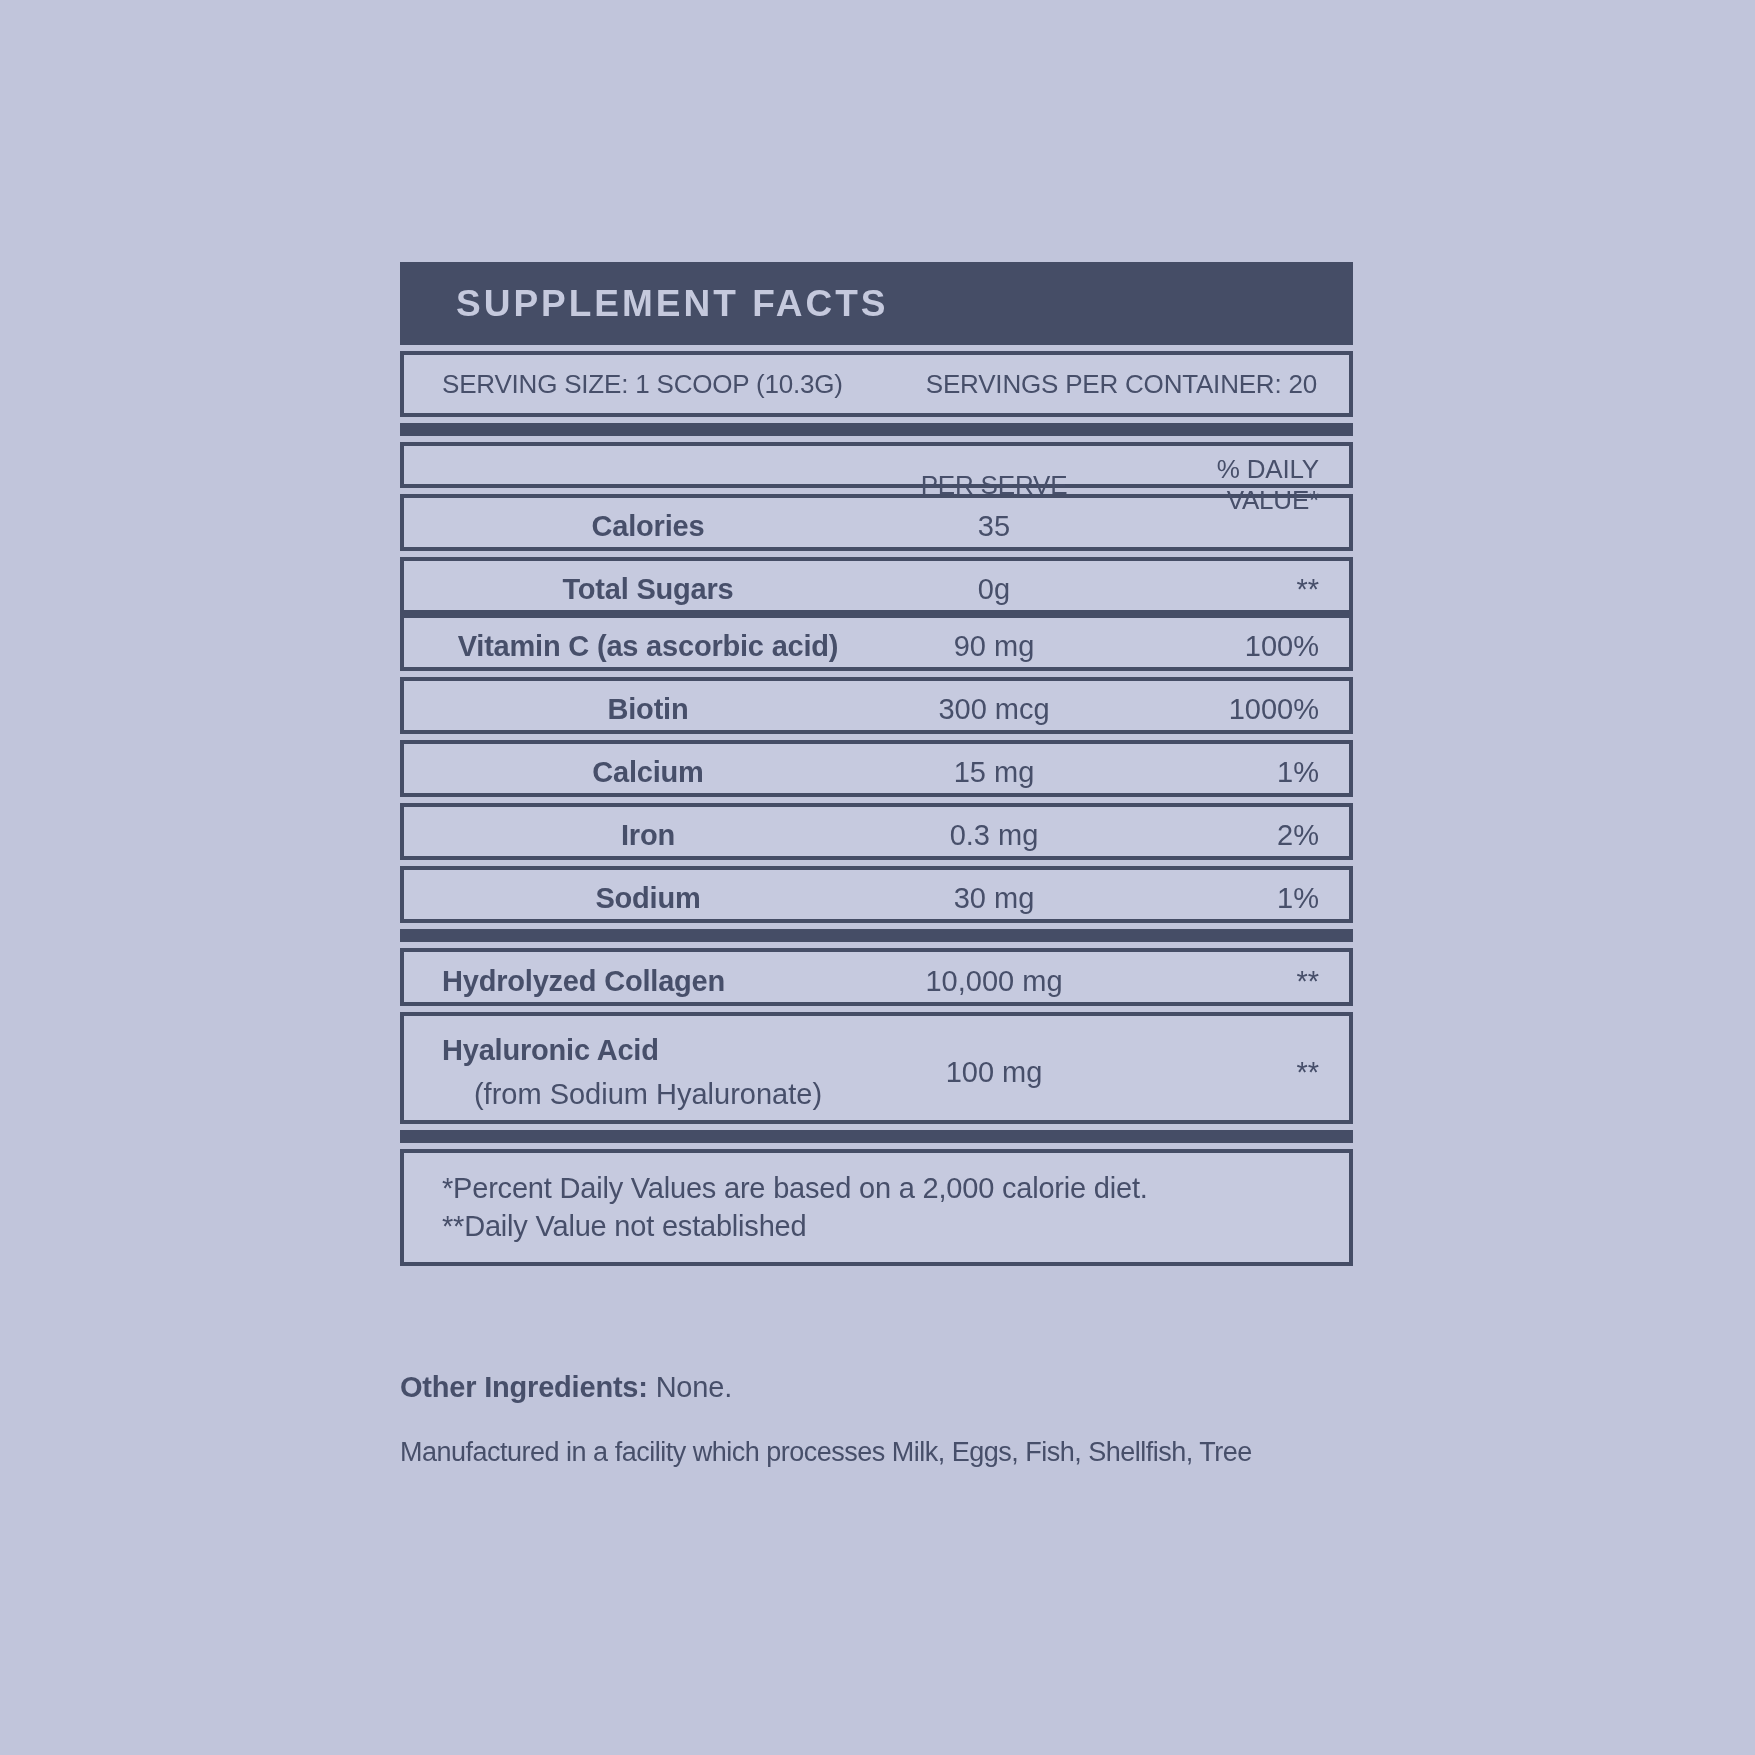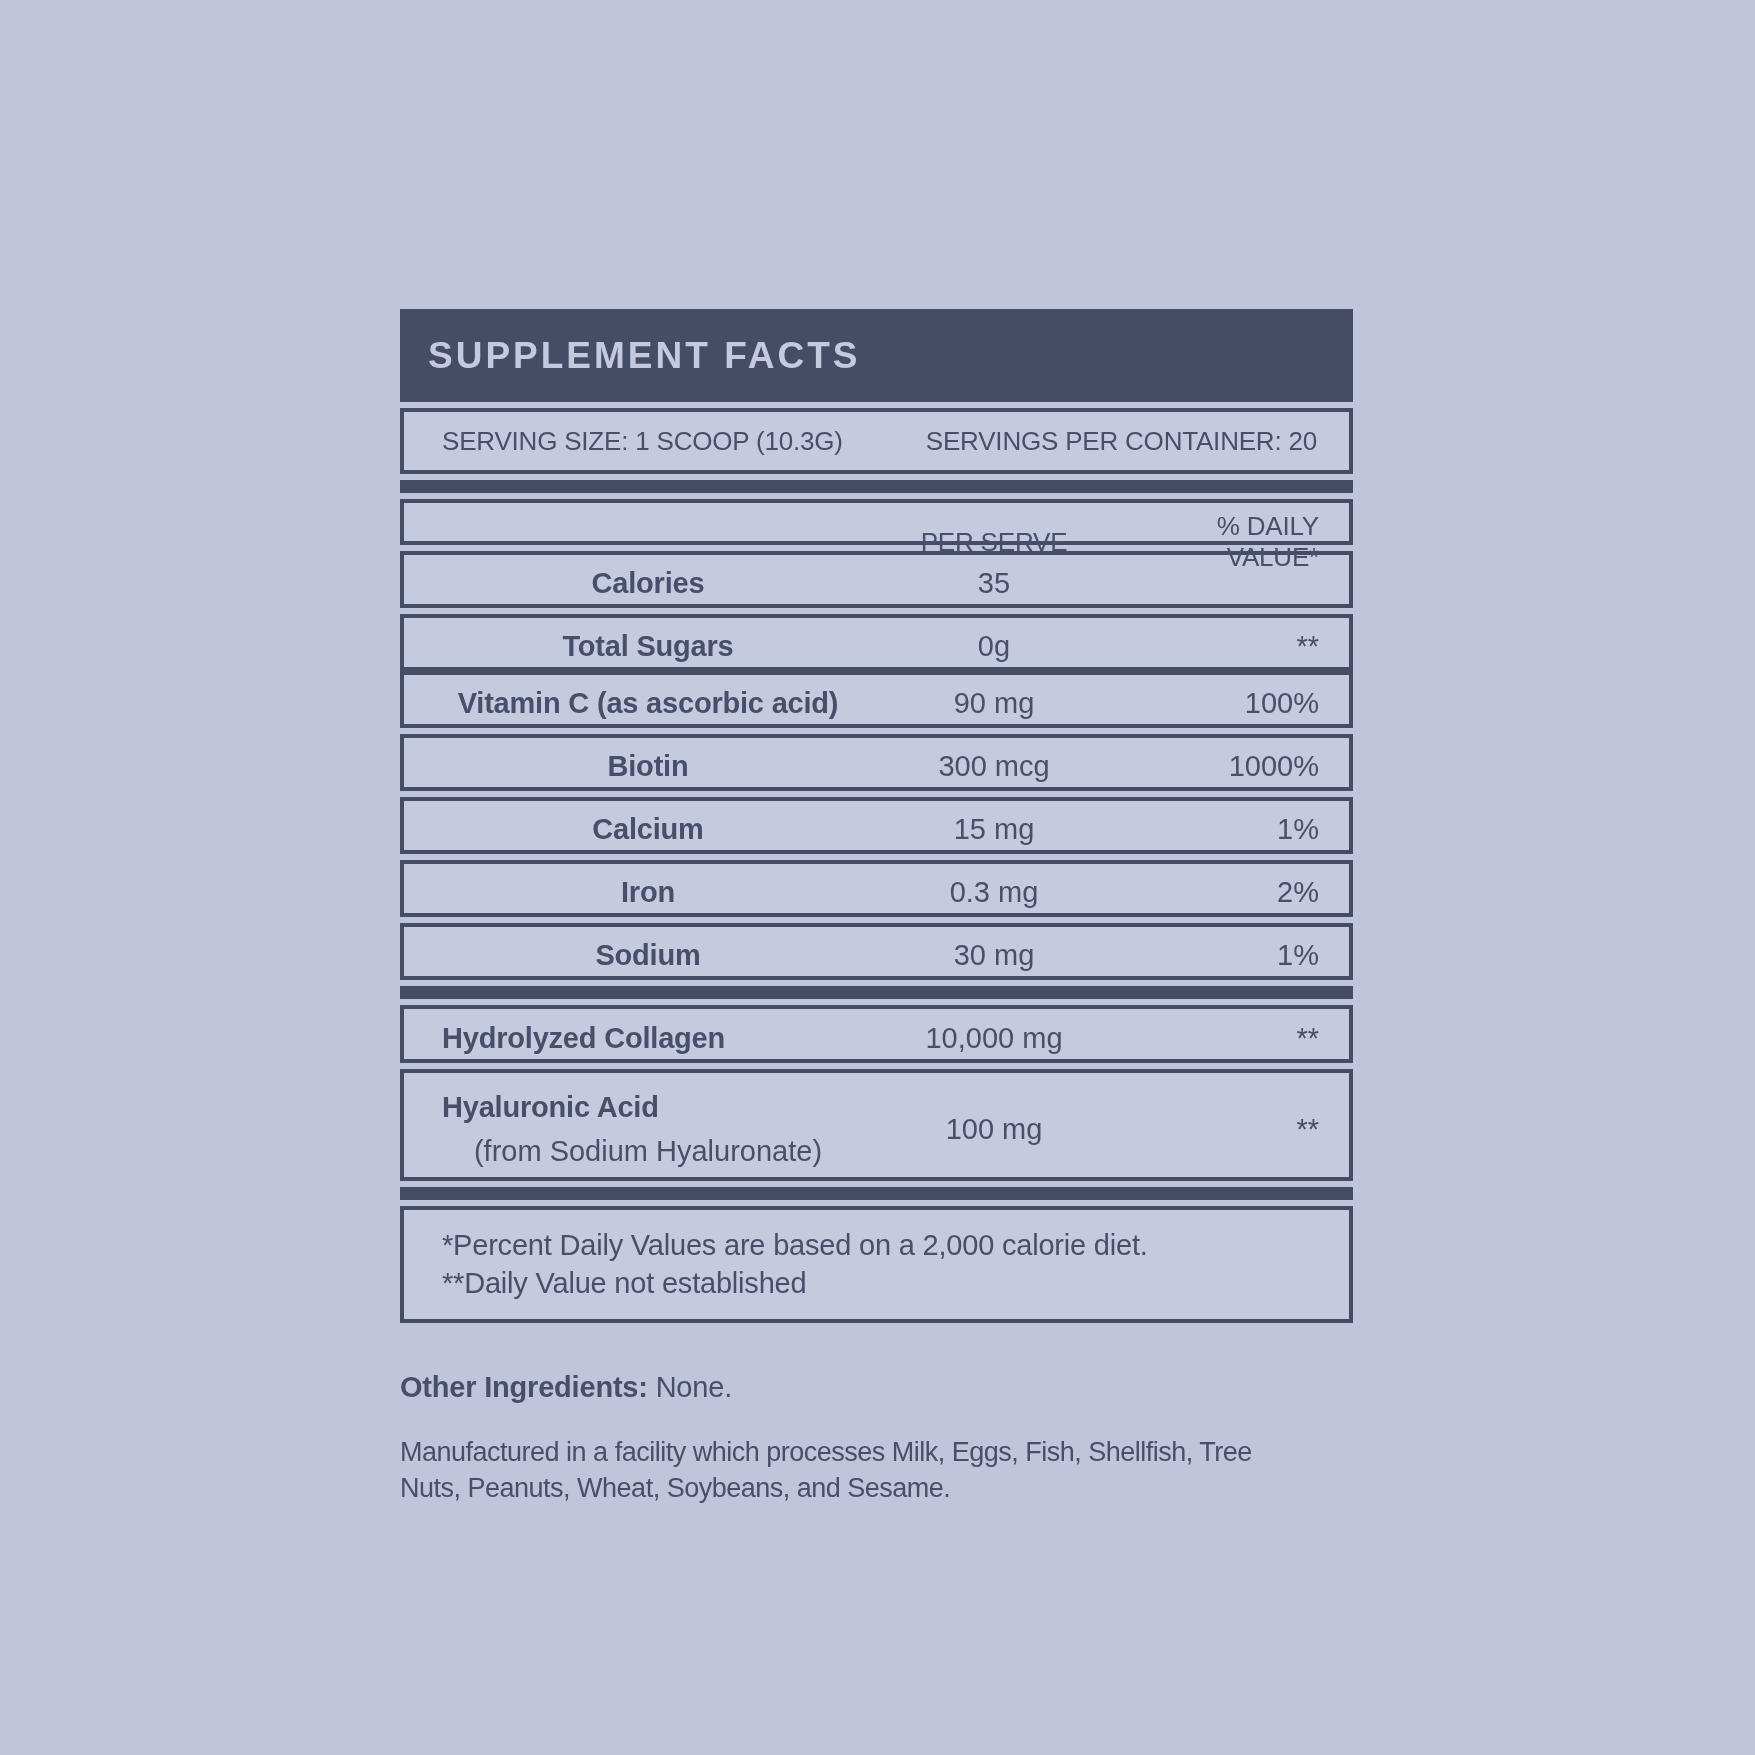--- a/index.html
+++ b/index.html
@@ -11,23 +11,23 @@
     position:relative;
     width:1755px;height:1755px;
     background:var(--background,#c1c5db);
     overflow:hidden;
   }
   .panel{
     position:absolute;left:400px;top:262px;width:953px;
     color:var(--text,#474f6a);
   }
   .sf-header{
-    height:93px;background:var(--dark,#454d66);
+    height:83px;background:var(--dark,#454d66);
     display:flex;align-items:center;
-    padding-left:28px;box-sizing:border-box;margin-top:47px;
+    padding-left:56px;box-sizing:border-box;
   }
   .sf-header .title{
     color:var(--header_text,#c5c9dd);
     font-size:37px;font-weight:bold;letter-spacing:3px;
   }
   .box{
     border:4px solid var(--dark,#454d66);
     background:var(--panel,#c6cadf);
     margin-top:6px;box-sizing:border-box;
   }
@@ -157,17 +157,16 @@
 
   </div>
 
   <div class="below">
     <div class="other-line">
       <span class="lbl">Other Ingredients:</span>
       <span>None.</span>
     </div>
     <div class="mfg">
       <div>Manufactured in a facility which processes Milk, Eggs, Fish, Shellfish, Tree</div>
-      <div>Nuts, Peanuts, Wheat, Soybeans, and Sesame.</div>
     </div>
   </div>
 
 </div>
 
 </body></html>

